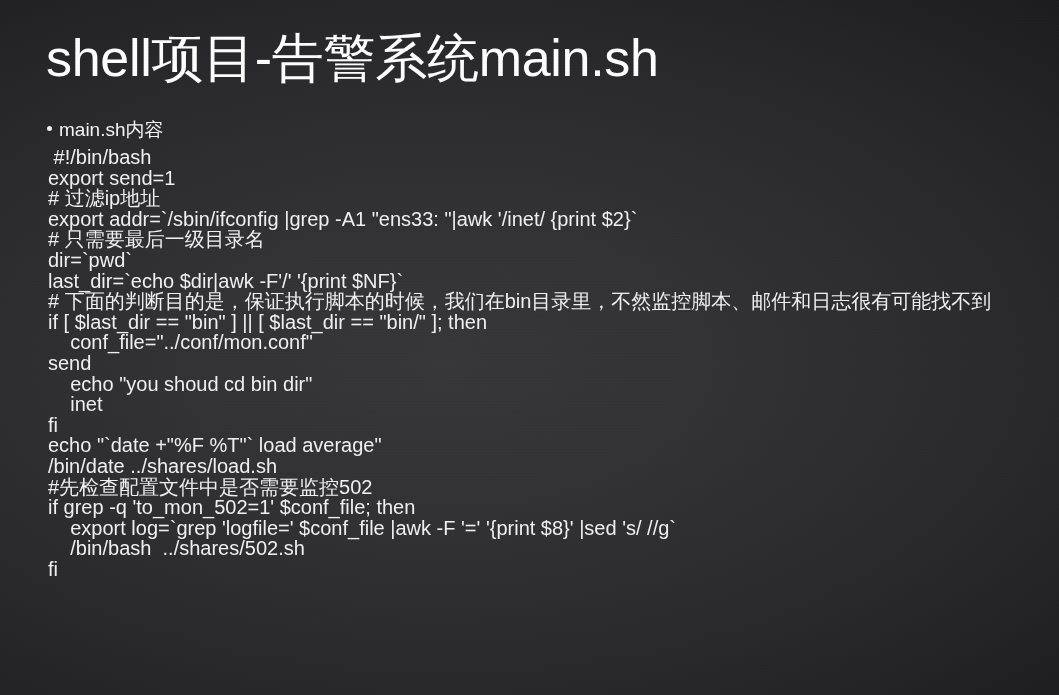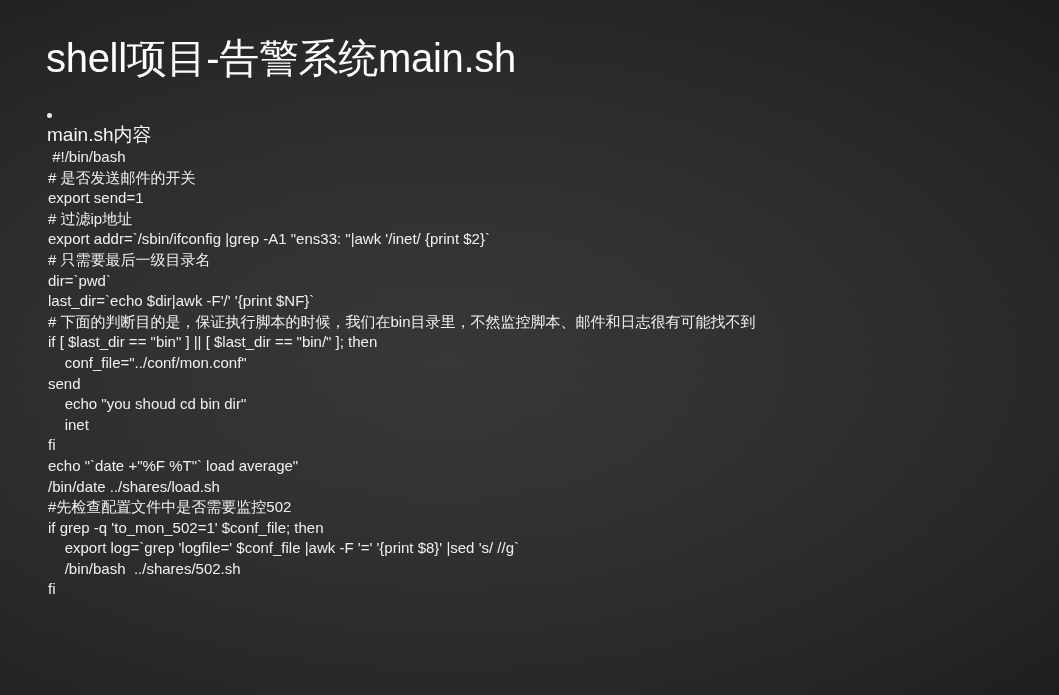--- a/index.html
+++ b/index.html
@@ -38,37 +38,36 @@
         rgba(255,255,255,0.009) 1px,
         rgba(0,0,0,0.010) 2px,
         rgba(0,0,0,0.010) 3px);
     opacity: 0.85;
   }
 
   .title {
     position: absolute;
     left: 46px;
     top: 27px;
-    font-size: 40px;
+    font-size: 52px;
     line-height: 62px;
     color: #fdfdfd;
     letter-spacing: -0.3px;
     white-space: nowrap;
     font-weight: normal;
     margin: 0;
   }
 
   .bullet-row {
     position: absolute;
     left: 47px;
     top: 118px;
     display: flex;
     align-items: baseline;
     white-space: nowrap;
-    flex-direction: column;
   }
   .bullet-dot {
     display: inline-block;
     width: 5px;
     height: 5px;
     border-radius: 50%;
     background: #efefef;
     margin-right: 7px;
     position: relative;
     top: -5px;
@@ -80,42 +79,41 @@
     color: #f4f4f4;
   }
 
   .code-block {
     position: absolute;
     left: 48px;
     top: 147px;
     width: 990px;
   }
   .code-line {
-    font-size: 15px;
+    font-size: 20px;
     line-height: 20.6px;
     color: #f0f0f0;
     white-space: pre;
     letter-spacing: 0px;
   }
 </style>
 </head>
 <body>
 
 <div id="slide">
 
   <h1 class="title">shell项目-告警系统main.sh</h1>
 
   <div class="bullet-row">
     <span class="bullet-dot"></span>
     <span class="bullet-text">main.sh内容</span>
   </div>
 
   <div class="code-block" id="code-block">
       <div class="code-line"> #!/bin/bash</div>
-      <div class="code-line"># 是否发送邮件的开关</div>
       <div class="code-line">export send=1</div>
       <div class="code-line"># 过滤ip地址</div>
       <div class="code-line">export addr=`/sbin/ifconfig |grep -A1 "ens33: "|awk '/inet/ {print $2}`</div>
       <div class="code-line"># 只需要最后一级目录名</div>
       <div class="code-line">dir=`pwd`</div>
       <div class="code-line">last_dir=`echo $dir|awk -F'/' '{print $NF}`</div>
       <div class="code-line"># 下面的判断目的是，保证执行脚本的时候，我们在bin目录里，不然监控脚本、邮件和日志很有可能找不到</div>
       <div class="code-line">if [ $last_dir == "bin" ] || [ $last_dir == "bin/" ]; then</div>
       <div class="code-line">    conf_file="../conf/mon.conf"</div>
       <div class="code-line">send</div>

